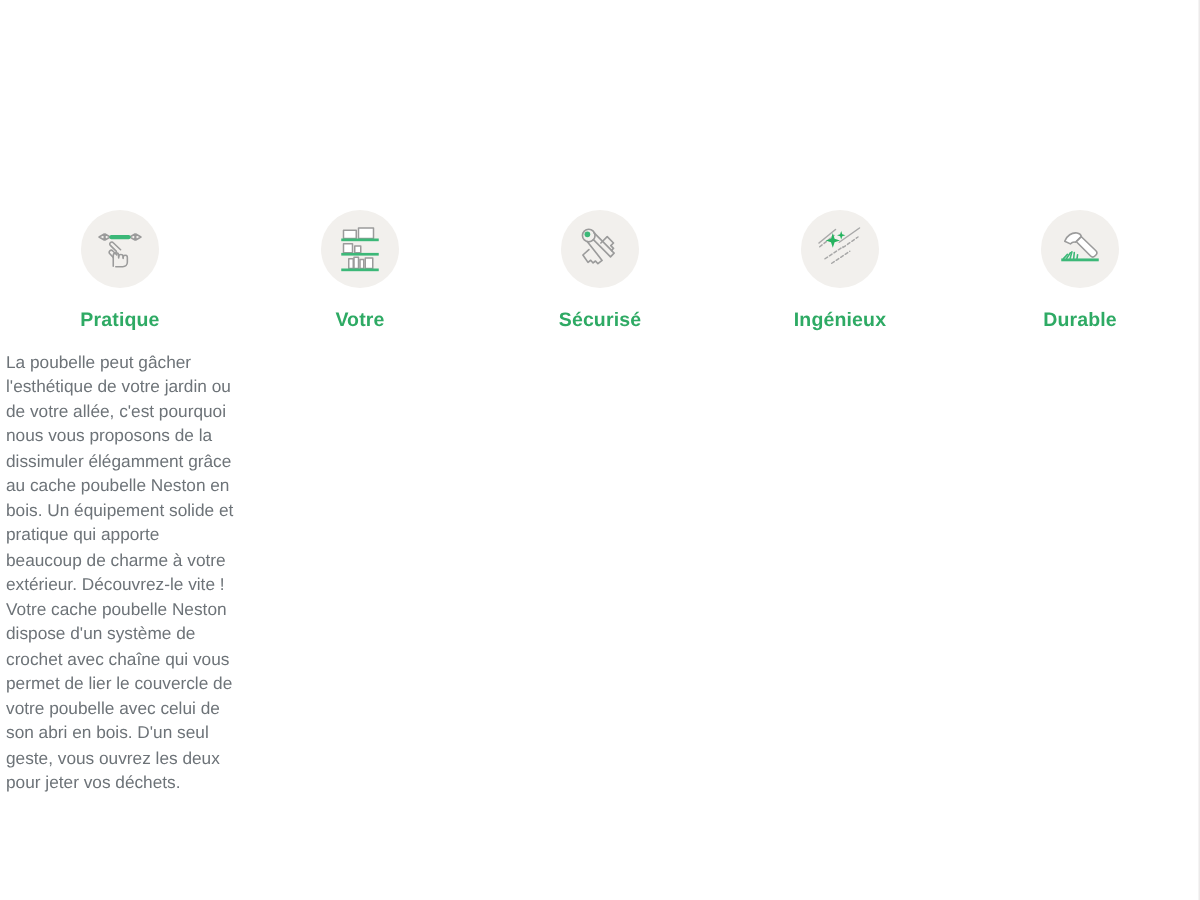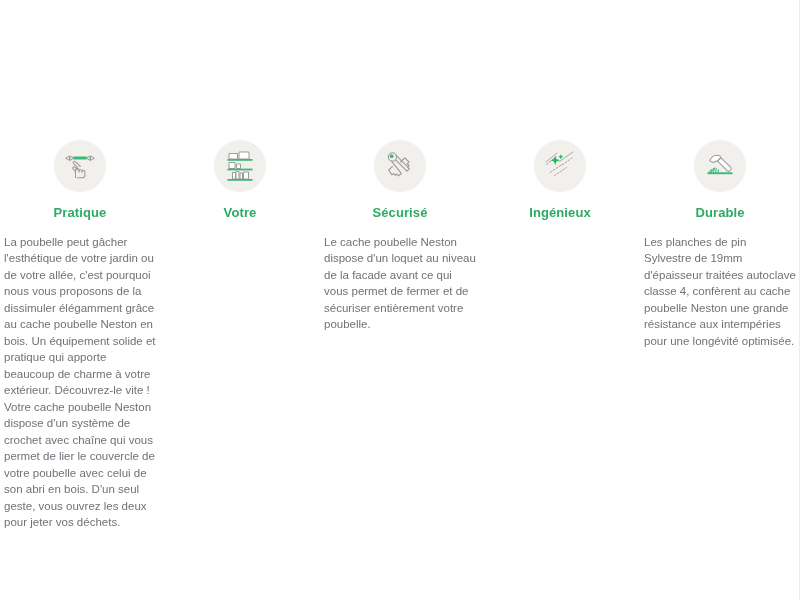--- a/index.html
+++ b/index.html
@@ -137,21 +137,20 @@
           <g fill="none" stroke="#9b9b9b" stroke-width="1.1" stroke-linejoin="round" stroke-linecap="round">
             <circle cx="9.5" cy="8" r="4.2"></circle>
             <path d="M12.6 10.8 L24 22.2 L26.4 19.8 L24.6 18 L26 16.6 L24.2 14.8 L26 13 L21.8 8.8 L17.6 13"></path>
             <path d="M12.9 6.1 L25.2 18.4"></path>
             <path d="M8.6 12.1 L18.4 24.6 L15.6 26.8 L14 25 L12.4 26.3 L10.8 24.5 L9 25.9 L5.6 21 L9.6 17.4"></path>
           </g>
           <circle cx="8.6" cy="7.2" r="1.9" fill="#3cb878"></circle>
         </svg>
       </div>
       <div class="feature-title">Sécurisé</div>
-      <div class="feature-body">Le cache poubelle Neston dispose d'un loquet au niveau de la facade avant ce qui vous permet de fermer et de sécuriser entièrement votre poubelle.</div>
     </div>
 
     <div class="feature-col">
       <div class="icon-circle">
         <svg width="34" height="34" viewBox="0 0 34 34" aria-hidden="true">
           <g stroke="#a8a8a8" stroke-width="1" stroke-linecap="round" fill="none">
             <path d="M3 13 L14 4"></path>
             <path d="M3.5 15.5 L13 8" stroke-dasharray="2 1.6"></path>
             <path d="M16.5 12.5 L30 3"></path>
             <path d="M19 16 L29 9" stroke-dasharray="2 1.6"></path>
@@ -178,17 +177,16 @@
             <path d="M8 23.4 L10.6 19.5"></path>
             <path d="M10.4 23.4 L11.6 18.8"></path>
             <path d="M12.8 23.4 L13.2 19.3"></path>
             <path d="M6 23.4 L8.6 20.6"></path>
             <path d="M15 23.4 L15.4 20.8"></path>
           </g>
           <rect x="4.5" y="23.3" width="25" height="1.9" fill="#3cb878"></rect>
         </svg>
       </div>
       <div class="feature-title">Durable</div>
-      <div class="feature-body">Les planches de pin Sylvestre de 19mm d'épaisseur traitées autoclave classe 4, confèrent au cache poubelle Neston une grande résistance aux intempéries pour une longévité optimisée.</div>
     </div>
 
   </div>
 </div>
 
 </body></html>

